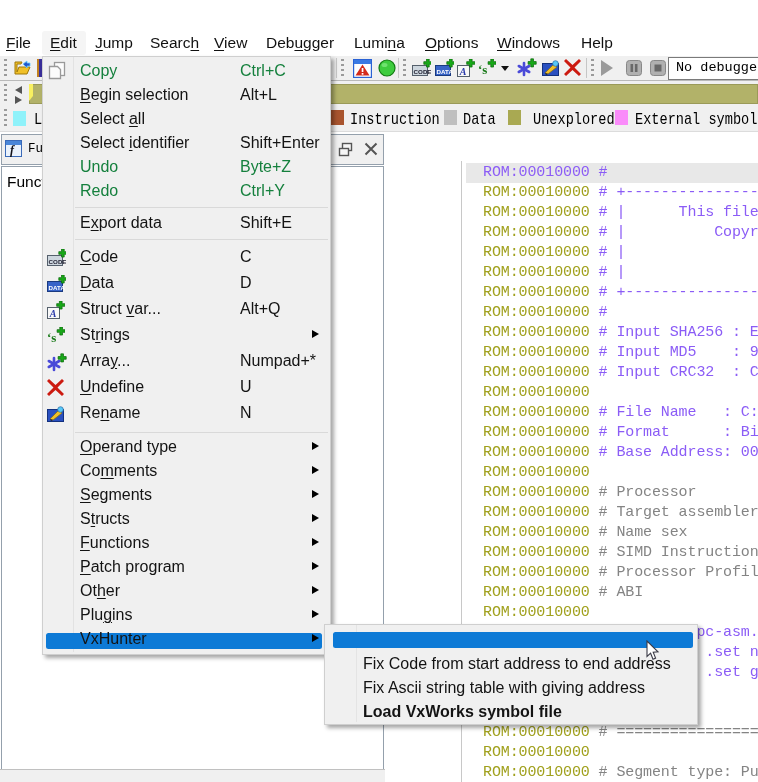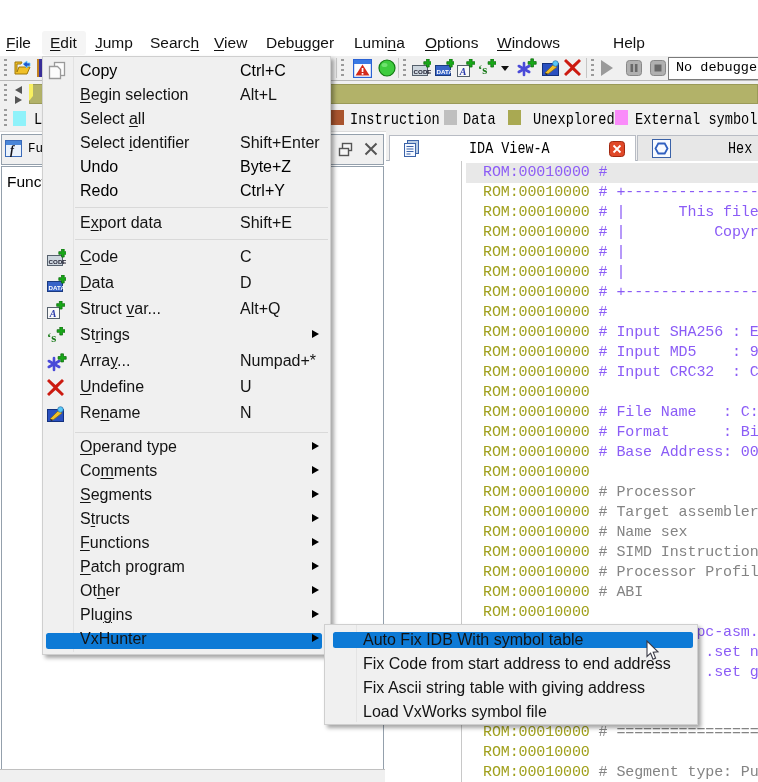--- a/index.html
+++ b/index.html
@@ -27,21 +27,21 @@
 #listing{left:386px;top:161px;width:372px;height:621px;background:#fff;}
 .lrow{position:absolute;left:97px;height:20px;line-height:20px;font-family:"Liberation Mono",monospace;
   font-size:15px;letter-spacing:-0.11px;white-space:pre;}
 .oli{color:#a0a01c;} .blu{color:#8b5cf6;} .gry{color:#848484;}
 
 #menu{left:42px;top:56px;width:287px;height:597px;background:#f0f0f0;border:1px solid #cfcfcf;
   box-shadow:3px 3px 4px rgba(0,0,0,0.35);font-size:16px;color:#131313;}
 .mrow{position:absolute;left:37px;width:249px;}
 .mtext{position:absolute;left:0;}
 .mshort{position:absolute;left:153px;margin-left:7px;}
-.dis{color:#000000;}
+.dis{color:#15803d;}
 .marrow{position:absolute;left:232px;width:0;height:0;border-left:7px solid #000;
   border-top:4.5px solid transparent;border-bottom:4.5px solid transparent;}
 .msep{position:absolute;left:32px;width:253px;height:1px;background:#d9d9d9;}
 u{text-underline-offset:2px;text-decoration-thickness:1px;}
 
 #submenu{left:324px;top:624px;width:372px;height:99px;background:#f0f0f0;border:1px solid #cfcfcf;
   box-shadow:3px 3px 4px rgba(0,0,0,0.35);font-size:16px;color:#131313;}
 .srow{position:absolute;left:38px;white-space:pre;}
 .hl{background:#0d7ad6;border-radius:2.5px;}
 </style></head>
@@ -53,21 +53,21 @@
     <div class="abs" style="left:42px;top:1px;width:44px;height:24px;background:#f5f5f5;border-radius:3px;"></div>
     <div class="mitem" style="left:6px;"><u>F</u>ile</div>
     <div class="mitem" style="left:50px;"><u>E</u>dit</div>
     <div class="mitem" style="left:95px;"><u>J</u>ump</div>
     <div class="mitem" style="left:150px;">Searc<u>h</u></div>
     <div class="mitem" style="left:214px;"><u>V</u>iew</div>
     <div class="mitem" style="left:266px;">Deb<u>u</u>gger</div>
     <div class="mitem" style="left:354px;">Lumi<u>n</u>a</div>
     <div class="mitem" style="left:425px;"><u>O</u>ptions</div>
     <div class="mitem" style="left:497px;"><u>W</u>indows</div>
-    <div class="mitem" style="left:581px;margin-left:32px;">Help</div>
+    <div class="mitem" style="left:581px;">Help</div>
   </div>
 
   <div class="abs" id="toolbar1">
     <div class="handle" style="left:4px;top:3px;height:18px;"></div>
     <svg class="abs" style="left:14px;top:3px" width="18" height="18" viewBox="0 0 18 18">
       <path d="M1 5 L1 15 L13 15 L16 8 L5 8 L3 13 L3 5 L7 5 L8 3 L1 3 Z" fill="#f0c028" stroke="#a07808" stroke-width="1"></path>
       <path d="M9 5 L13 2 L13 4 L16 4 L16 7 L13 7 L13 9 Z" fill="#2255cc" stroke="#66ccff" stroke-width="0.8"></path>
     </svg>
     <div class="abs" style="left:37px;top:3px;width:5px;height:18px;background:#3a2f9a;border-left:2px solid #c08020;"></div>
 
@@ -182,43 +182,20 @@
       <rect x="1.5" y="6.5" width="9" height="7" fill="#f6f6f6" stroke="#555" stroke-width="1.4"></rect>
     </svg>
     <svg class="abs" style="left:362px;top:7px" width="14" height="14" viewBox="0 0 14 14">
       <path d="M1.5 1.5 L12.5 12.5 M12.5 1.5 L1.5 12.5" stroke="#555" stroke-width="2"></path>
     </svg>
   </div>
   <div class="abs" id="fp-body">
     <div class="abs" style="left:5px;top:6px;font-size:15.5px;color:#000;">Function name</div>
   </div>
 
-  <div class="abs" id="tabbar">
-    <div class="abs" style="left:0;top:29px;width:3px;height:1px;background:#aab2bc;"></div>
-    <div class="abs" style="left:248px;top:29px;width:124px;height:1px;background:#aab2bc;"></div>
-    <div id="tab1">
-      <svg class="abs" style="left:13px;top:4px" width="18" height="18" viewBox="0 0 18 18">
-        <rect x="4.5" y="0.5" width="11" height="13" fill="#b8cce4" stroke="#3a62a8" stroke-width="1"></rect>
-        <rect x="1.5" y="3.5" width="11" height="13" fill="#f4f8ff" stroke="#3a62a8" stroke-width="1"></rect>
-        <path d="M3.5 6.5 h7 M3.5 9 h7 M3.5 11.5 h7 M3.5 14 h4" stroke="#3a62a8" stroke-width="1"></path>
-      </svg>
-      <div class="abs mono" style="left:79px;top:4px;font-size:16px;color:#000;transform:scaleX(0.84);transform-origin:0 0;">IDA View-A</div>
-      <svg class="abs" style="left:219px;top:5px" width="16" height="16" viewBox="0 0 16 16">
-        <rect x="0.5" y="0.5" width="15" height="15" rx="3" fill="#e04828" stroke="#a02810" stroke-width="1"></rect>
-        <path d="M4.5 4.5 L11.5 11.5 M11.5 4.5 L4.5 11.5" stroke="#fff" stroke-width="1.8"></path>
-      </svg>
-    </div>
-    <div id="tab2">
-      <svg class="abs" style="left:14px;top:3px" width="19" height="19" viewBox="0 0 19 19">
-        <rect x="0.5" y="0.5" width="18" height="18" fill="#f8fbff" stroke="#3a62a8" stroke-width="1"></rect>
-        <path d="M3.5 9.5 L6.3 4.5 L12.7 4.5 L15.5 9.5 L12.7 14.5 L6.3 14.5 Z" fill="none" stroke="#3060c0" stroke-width="1.8"></path>
-      </svg>
-      <div class="abs mono" style="left:90px;top:4px;font-size:16px;color:#000;transform:scaleX(0.84);transform-origin:0 0;">Hex</div>
-    </div>
-  </div>
 
   <div class="abs" id="listing">
     <div class="abs" style="left:75px;top:0;width:1px;height:621px;background:#c8c8c8;"></div>
     <div class="abs" style="left:80px;top:2px;width:292px;height:20px;background:#e8e8e8;"></div>
     <div id="rows">
         <div class="lrow pre" style="top:2px"><span class="blu">ROM:00010000 #</span></div>
         <div class="lrow pre" style="top:22px"><span class="oli">ROM:00010000 </span><span class="blu"># +----------------------------------------------------</span></div>
         <div class="lrow pre" style="top:42px"><span class="oli">ROM:00010000 </span><span class="blu"># |      This file is generated by The Interactive</span></div>
         <div class="lrow pre" style="top:62px"><span class="oli">ROM:00010000 </span><span class="blu"># |          Copyright (c) 2023 Hex-Rays</span></div>
         <div class="lrow pre" style="top:82px"><span class="oli">ROM:00010000 </span><span class="blu"># |</span></div>
@@ -390,23 +367,22 @@
         <div class="mrow" style="top:573px">
           <div class="mtext ">VxHunter</div>
           <div class="marrow" style="top:3.5px"></div>
         </div>
       </div>
   </div>
 
   <div class="abs" id="submenu">
     <div class="abs" style="left:31px;top:0;width:1px;height:97px;background:#e4e4e4;"></div>
     <div class="abs hl" style="left:8px;top:7px;width:360px;height:16px;"></div>
-    <div class="srow" style="top:6px;">Auto Fix IDB With symbol table</div>
     <div class="srow" style="top:30px;">Fix Code from start address to end address</div>
     <div class="srow" style="top:54px;">Fix Ascii string table with giving address</div>
-    <div class="srow" style="top:78px;">Load VxWorks symbol file</div>
+    <div class="srow" style="top:78px;font-weight:bold;">Load VxWorks symbol file</div>
   </div>
 
   <svg class="abs" style="left:646px;top:640px" width="14" height="21" viewBox="0 0 14 21">
     <path d="M1 1 L1 16.5 L4.6 13.2 L7 19.2 L9.6 18.1 L7.2 12.2 L12 11.8 Z" fill="#fff" stroke="#3a3a46" stroke-width="1.1"></path>
   </svg>
 
 </div>
 
 </body></html>

